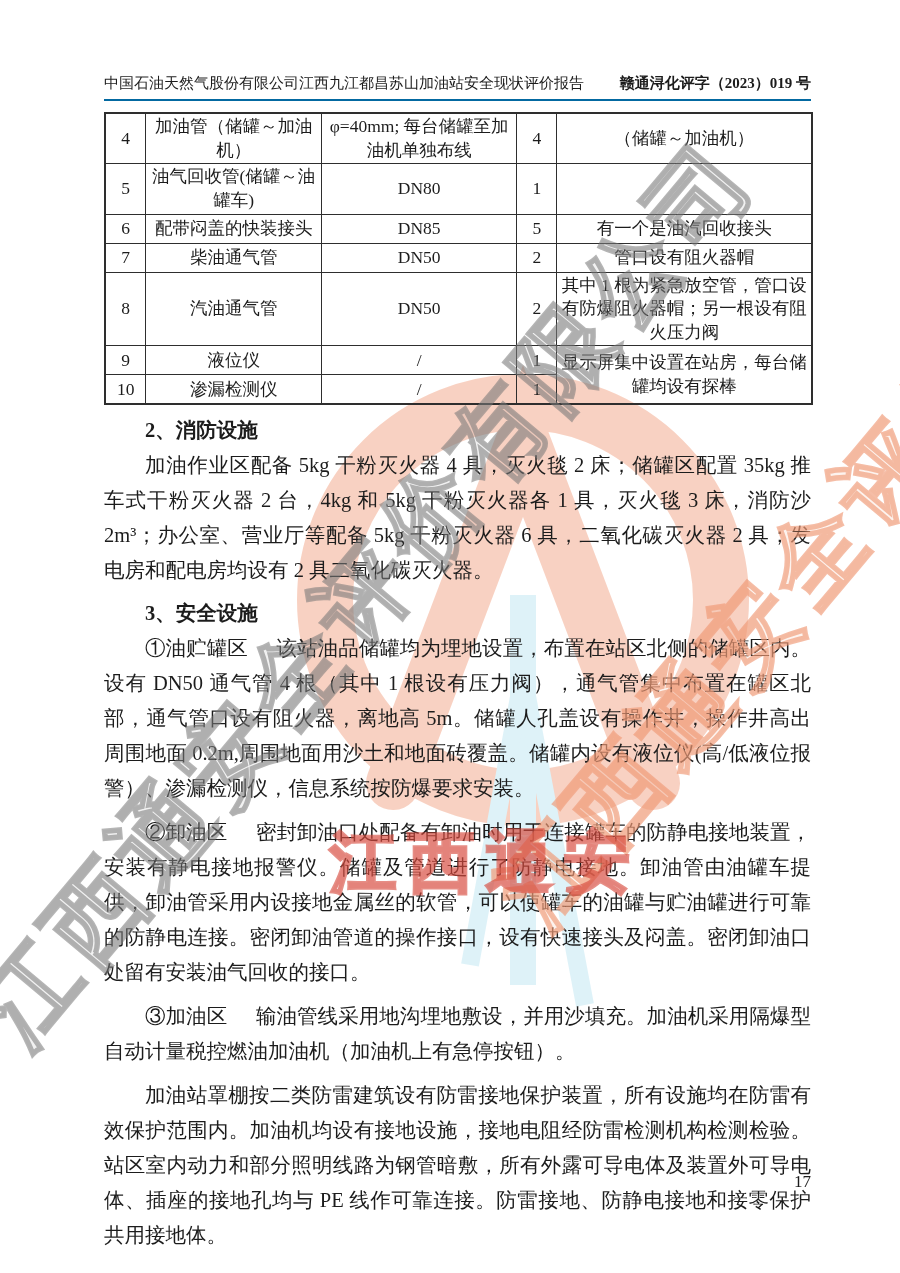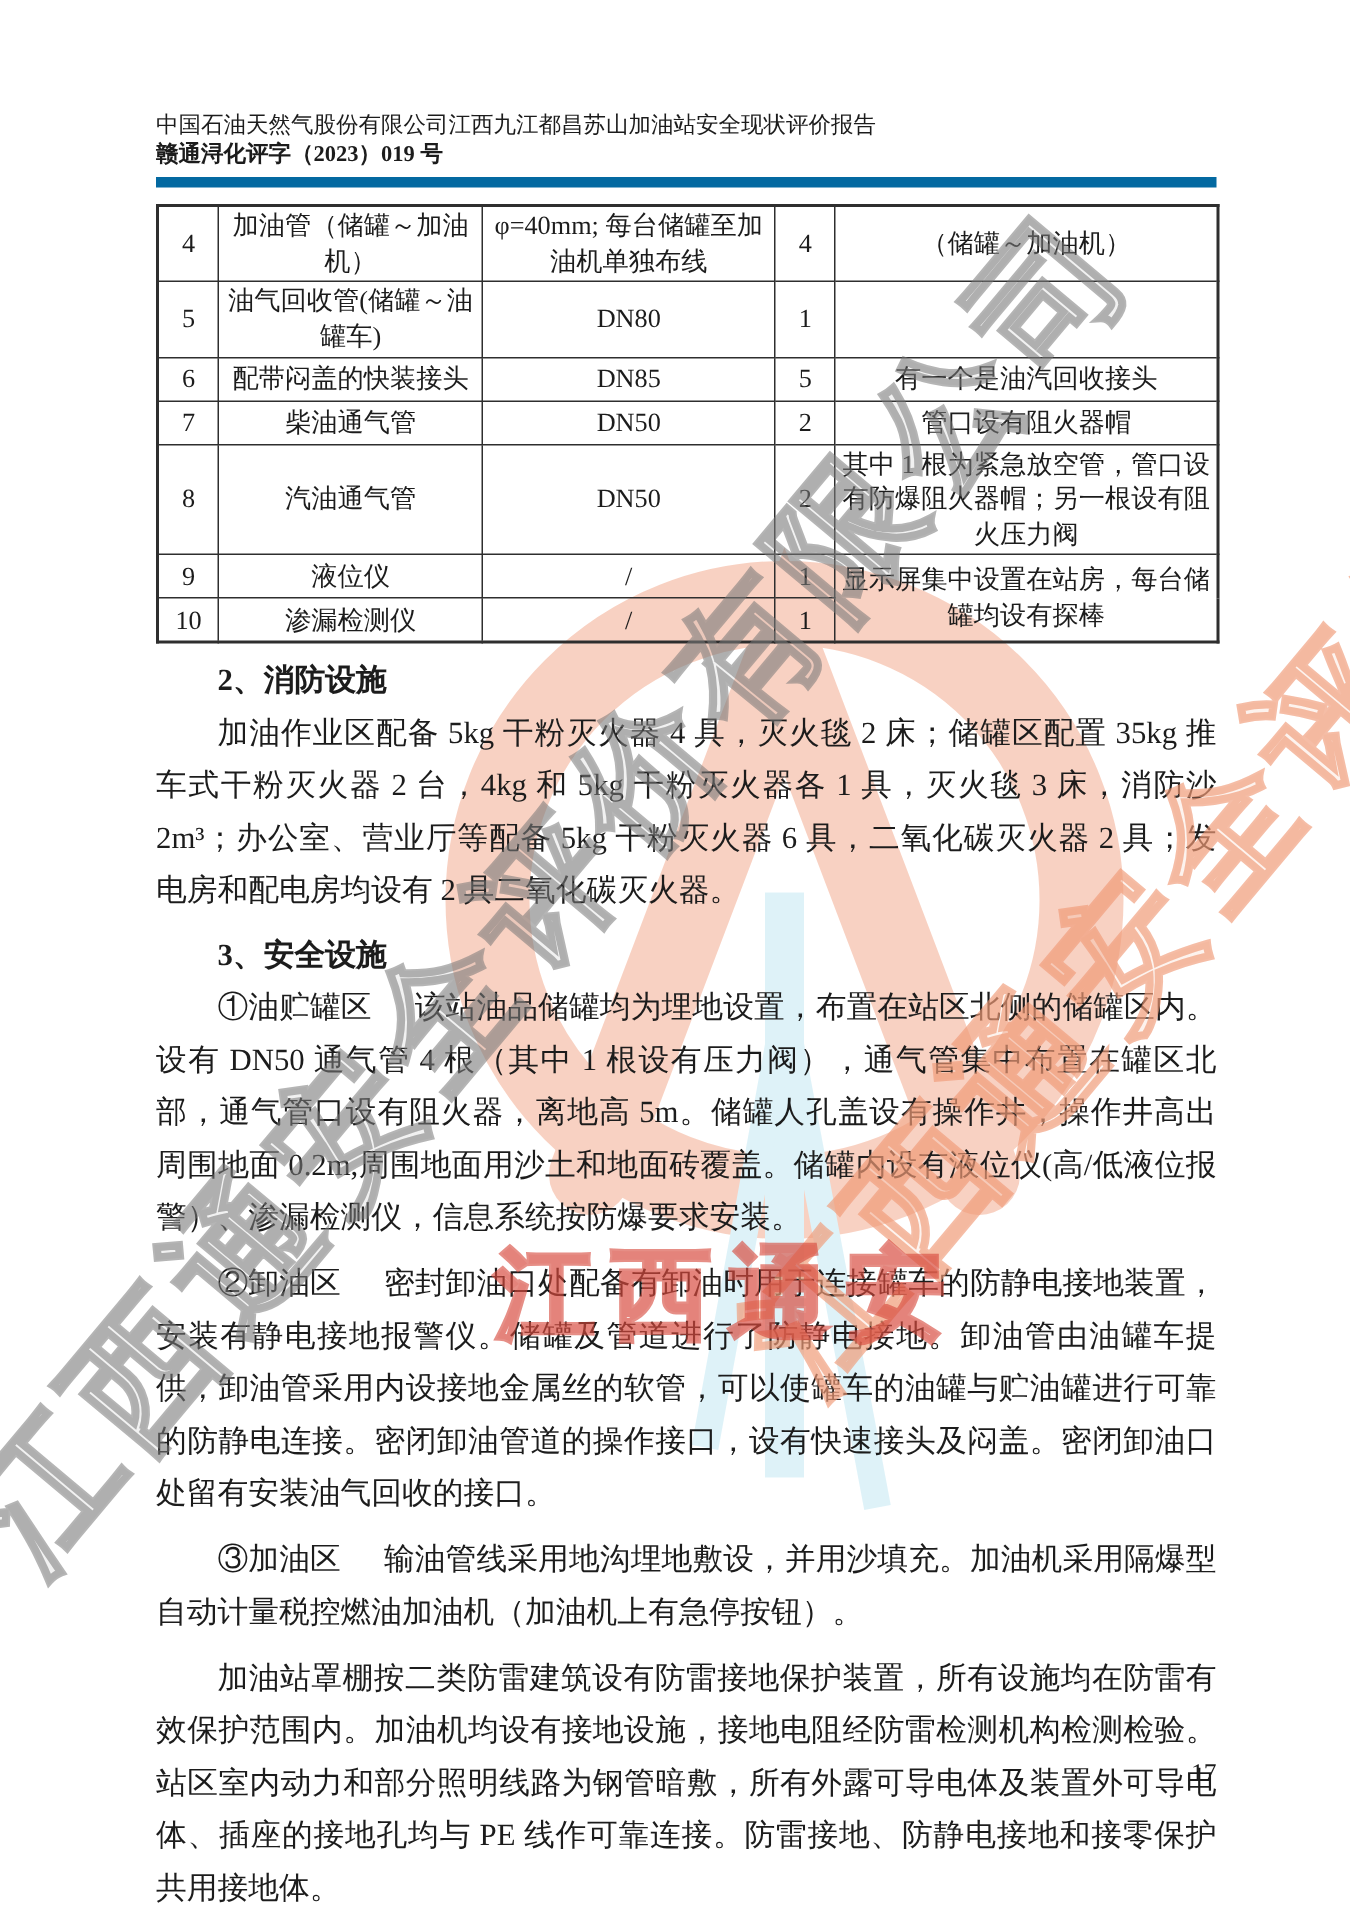--- a/index.html
+++ b/index.html
@@ -50,23 +50,22 @@
   }
   
   .content{
     position:relative;z-index:1;
     padding:74px 89px 0 104px;
   }
   .hdr{
     display:flex;justify-content:space-between;align-items:baseline;
     font-size:15px;
     padding-bottom:6px;
-    border-bottom:7px solid #0369a1;
+    border-bottom:2px solid #0369a1;
     white-space:nowrap;
-    flex-direction:column;
   }
   .hdr .right{font-weight:bold;}
   table.equip{
     border-collapse:collapse;
     width:709px;
     margin-top:11px;
     font-size:17.5px;
     border:2px solid #2e2e2e;
   }
   table.equip td{

